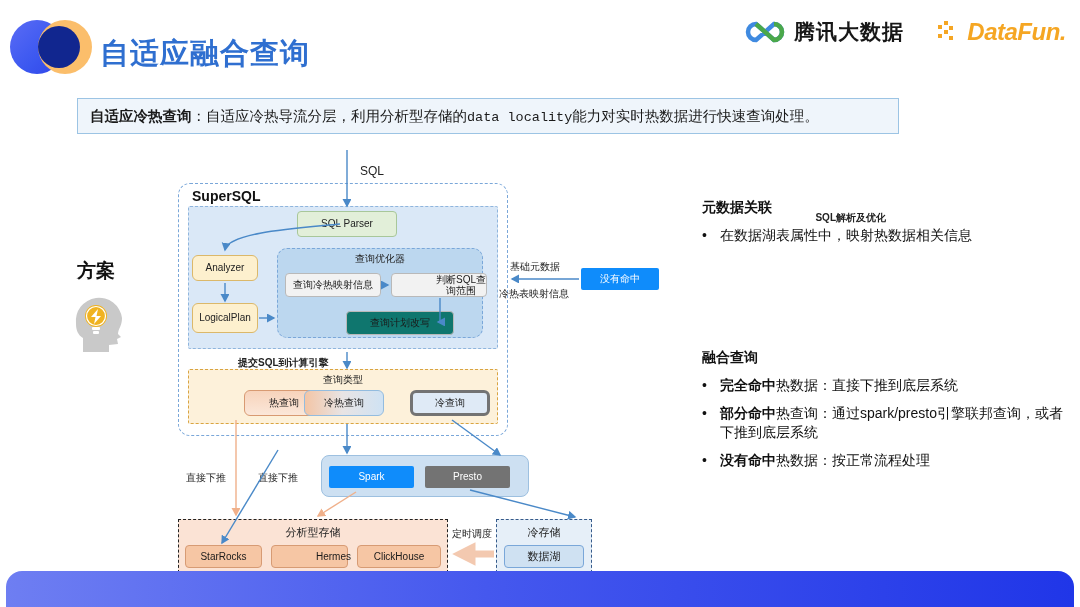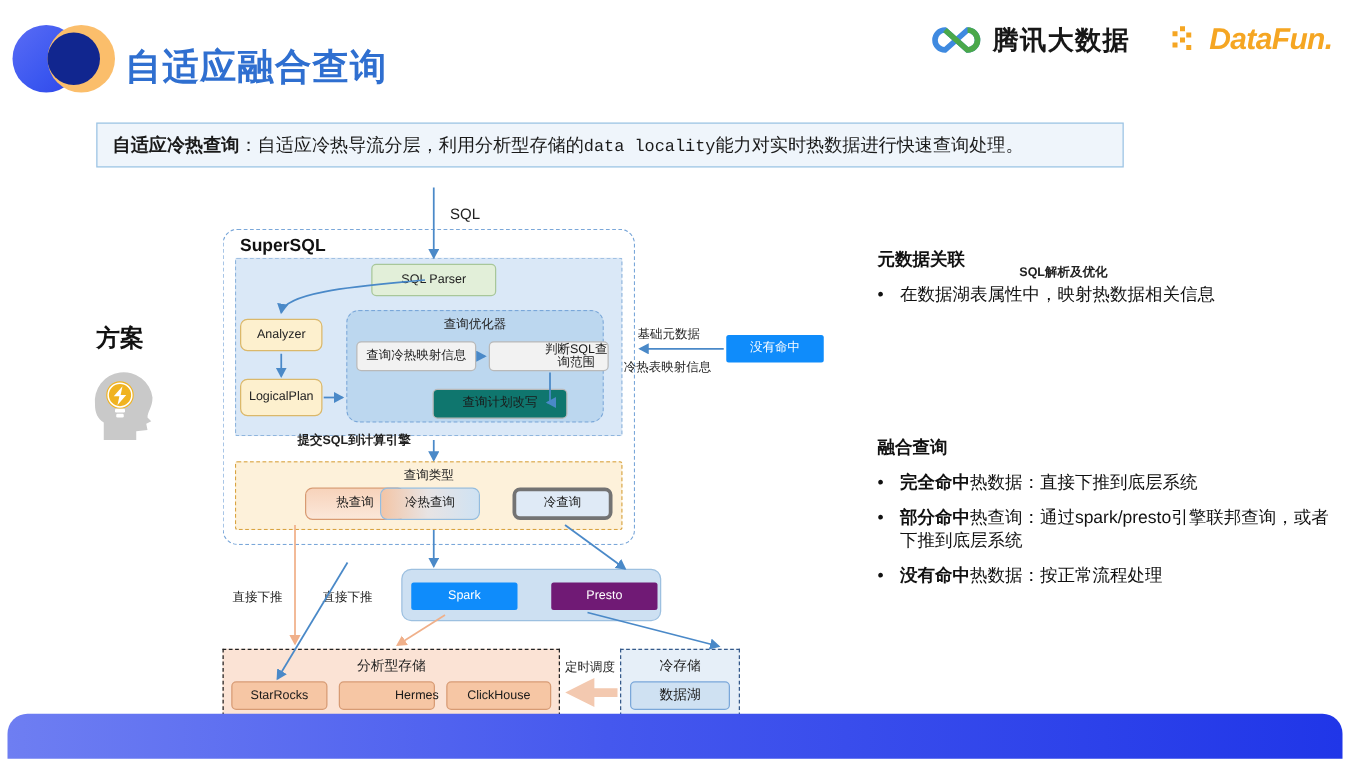--- a/index.html
+++ b/index.html
@@ -65,41 +65,41 @@
      border:1px dashed #7aa7d9;border-radius:10px;box-sizing:border-box;}
   .optimizer-lbl{position:absolute;left:277px;top:252px;width:206px;text-align:center;
      font-size:10px;color:#222;}
   .opt-b1{left:285px;top:273px;width:96px;height:24px;background:#f2f2f2;
      border:1px solid #b9b9b9;border-radius:4px;}
   .opt-b2{left:391px;top:273px;width:96px;height:24px;background:#f2f2f2;
      border:1px solid #b9b9b9;border-radius:4px;padding-left:44px;}
   .opt-b3{left:346px;top:311px;width:108px;height:24px;background:#0f766e;
      border:1px solid #b9b9b9;border-radius:4px;}
 
-  .submit-lbl{position:absolute;left:238px;top:345px;font-size:10px;font-weight:bold;color:#222;}
+  .submit-lbl{position:absolute;left:238px;top:356px;font-size:10px;font-weight:bold;color:#222;}
   .qtype-area{left:188px;top:369px;width:310px;height:55px;background:#fdf1da;
      border:1px dashed #d9a441;box-sizing:border-box;border-radius:2px;}
   .qtype-lbl{position:absolute;left:188px;top:373px;width:310px;text-align:center;
      font-size:10px;color:#222;}
   .qt-hot{left:196px;top:390px;width:80px;height:26px;border:1px solid #d89a72;border-radius:6px;
      background:linear-gradient(180deg,#f7d3bb 0%,#fbe7d9 100%);margin-left:48px;}
   .qt-mix{left:304px;top:390px;width:80px;height:26px;border:1px solid #93bcdf;border-radius:6px;
      background:linear-gradient(90deg,#f3c5a6 0%,#e8e4e4 48%,#cfe2f3 100%);}
   .qt-cold{left:410px;top:390px;width:80px;height:26px;border:3px solid #737373;border-radius:6px;
      background:#dfeaf6;}
 
   .meta-box{left:581px;top:268px;width:78px;height:22px;background:#0f8cfb;color:#fff;
      border-radius:2px;font-size:10px;}
   .meta-l1{position:absolute;left:510px;top:260px;font-size:10px;color:#222;}
   .meta-l2{position:absolute;left:499px;top:287px;font-size:10px;color:#222;}
 
   .engine-area{left:321px;top:455px;width:208px;height:42px;background:#cde0f2;
      border:1px solid #9dc0e0;border-radius:8px;box-sizing:border-box;}
   .eng-spark{left:329px;top:466px;width:85px;height:22px;background:#0f8cfb;color:#fff;border-radius:2px;}
-  .eng-presto{left:441px;top:466px;width:85px;height:22px;background:#701a75;color:#fff;border-radius:2px;}
+  .eng-presto{left:425px;top:466px;width:85px;height:22px;background:#737373;color:#fff;border-radius:2px;}
 
   .push1{position:absolute;left:186px;top:471px;font-size:10px;color:#222;}
   .push2{position:absolute;left:258px;top:471px;font-size:10px;color:#222;}
 
   .ana-area{left:178px;top:519px;width:270px;height:54px;background:#fbe3d5;
      border:1.5px dashed #222;box-sizing:border-box;}
   .ana-lbl{position:absolute;left:178px;top:525px;width:270px;text-align:center;
      font-size:11px;color:#222;}
   .st-sr{left:185px;top:545px;width:77px;height:23px;background:#f6c6a4;
      border:1px solid #d79b74;border-radius:4px;}

